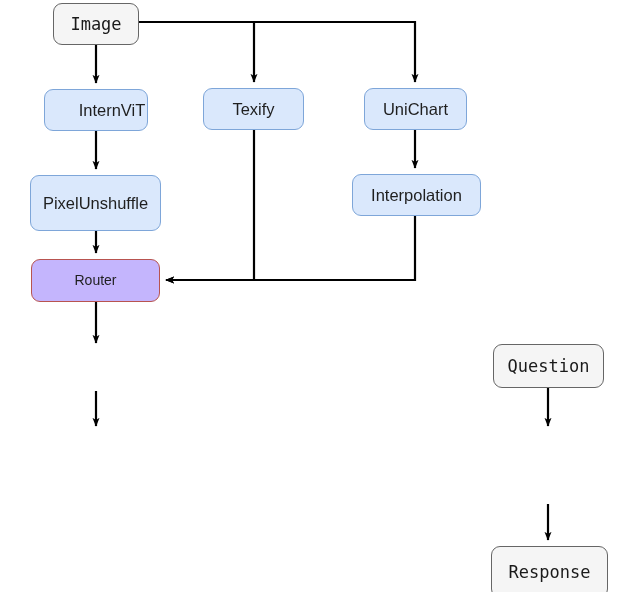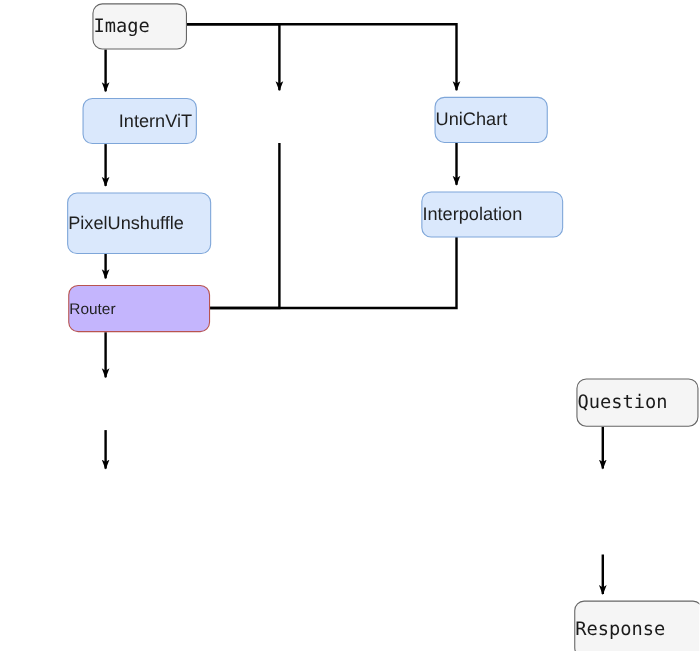--- a/index.html
+++ b/index.html
@@ -24,27 +24,27 @@
     top: 0;
     width: 636px;
     height: 592px;
     pointer-events: none;
   }
   .node {
     position: absolute;
     box-sizing: border-box;
     display: flex;
     align-items: center;
+    justify-content: center;
     border-radius: 9px;
     border-style: solid;
     border-width: 1.6px;
     text-align: center;
     line-height: 1.1;
     z-index: 2;
-    margin-left: 31px;
   }
   .node-label {
     display: block;
     white-space: nowrap;
   }
   
   .style-grey {
     background: #f5f5f5;
     border-color: #666666;
     color: #1a1a1a;
@@ -128,20 +128,23 @@
   </svg>
 
   <div class="node style-grey" id="node-image">
     <span class="node-label">Image</span>
   </div>
 
   <div class="node style-blue" id="node-internvit">
     <span class="node-label">InternViT</span>
   </div>
 
+  <div class="node style-blue" id="node-texify">
+    <span class="node-label">Texify</span>
+  </div>
 
   <div class="node style-blue" id="node-unichart">
     <span class="node-label">UniChart</span>
   </div>
 
   <div class="node style-blue" id="node-pixelunshuffle">
     <span class="node-label">PixelUnshuffle</span>
   </div>
 
   <div class="node style-blue" id="node-interpolation">

